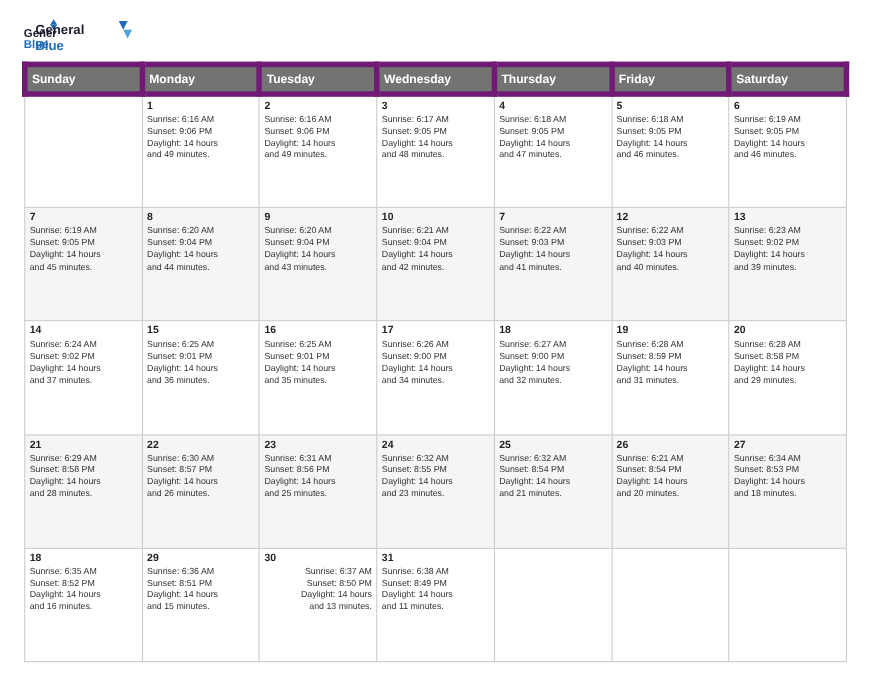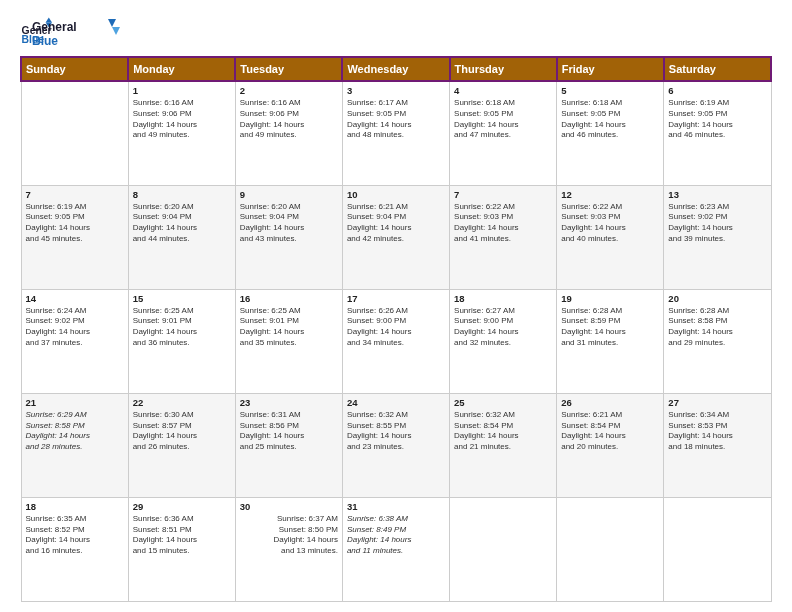--- a/index.html
+++ b/index.html
@@ -46,26 +46,26 @@
       color: #444;
     }
     .calendar {
       flex: 1;
       border: 1px solid #ccc;
       border-collapse: collapse;
       width: 100%;
       table-layout: fixed;
     }
     .calendar th {
-      background-color: #a16207;
+      background-color: #737373;
       color: #fff;
       font-size: 11px;
       font-weight: bold;
       padding: 5px 4px;
-      border: 2px solid #701a75;
+      border: 5px solid #701a75;
       text-align: left;
     }
     .calendar td {
       border: 1px solid #ccc;
       vertical-align: top;
       padding: 3px 4px;
       font-size: 8.5px;
       color: #222;
       height: 88px;
       background: #fff;
@@ -271,21 +271,21 @@
             <span class="day-num">20</span>
             <div class="cell-content" style="white-space: pre-line;">Sunrise: 6:28 AM
 Sunset: 8:58 PM
 Daylight: 14 hours
 and 29 minutes.</div>
           </td>
         </tr>
         <tr>
           <td class="alt-row">
             <span class="day-num">21</span>
-            <div class="cell-content" style="white-space: pre-line; font-style: italic;">Sunrise: 6:29 AM
+            <div class="cell-content" style="white-space: pre-line;">Sunrise: 6:29 AM
 Sunset: 8:58 PM
 Daylight: 14 hours
 and 28 minutes.</div>
           </td>
           <td class="alt-row">
             <span class="day-num">22</span>
             <div class="cell-content" style="white-space: pre-line;">Sunrise: 6:30 AM
 Sunset: 8:57 PM
 Daylight: 14 hours
 and 26 minutes.</div>
@@ -343,21 +343,21 @@
           </td>
           <td>
             <span class="day-num">30</span>
             <div class="cell-content" style="white-space: pre-line; text-align: right;">Sunrise: 6:37 AM
 Sunset: 8:50 PM
 Daylight: 14 hours
 and 13 minutes.</div>
           </td>
           <td>
             <span class="day-num">31</span>
-            <div class="cell-content" style="white-space: pre-line; font-style: italic;">Sunrise: 6:38 AM
+            <div class="cell-content" style="white-space: pre-line;">Sunrise: 6:38 AM
 Sunset: 8:49 PM
 Daylight: 14 hours
 and 11 minutes.</div>
           </td>
           <td class="empty"></td>
           <td class="empty"></td>
           <td class="empty"></td>
         </tr>
       </tbody>
   </table>

